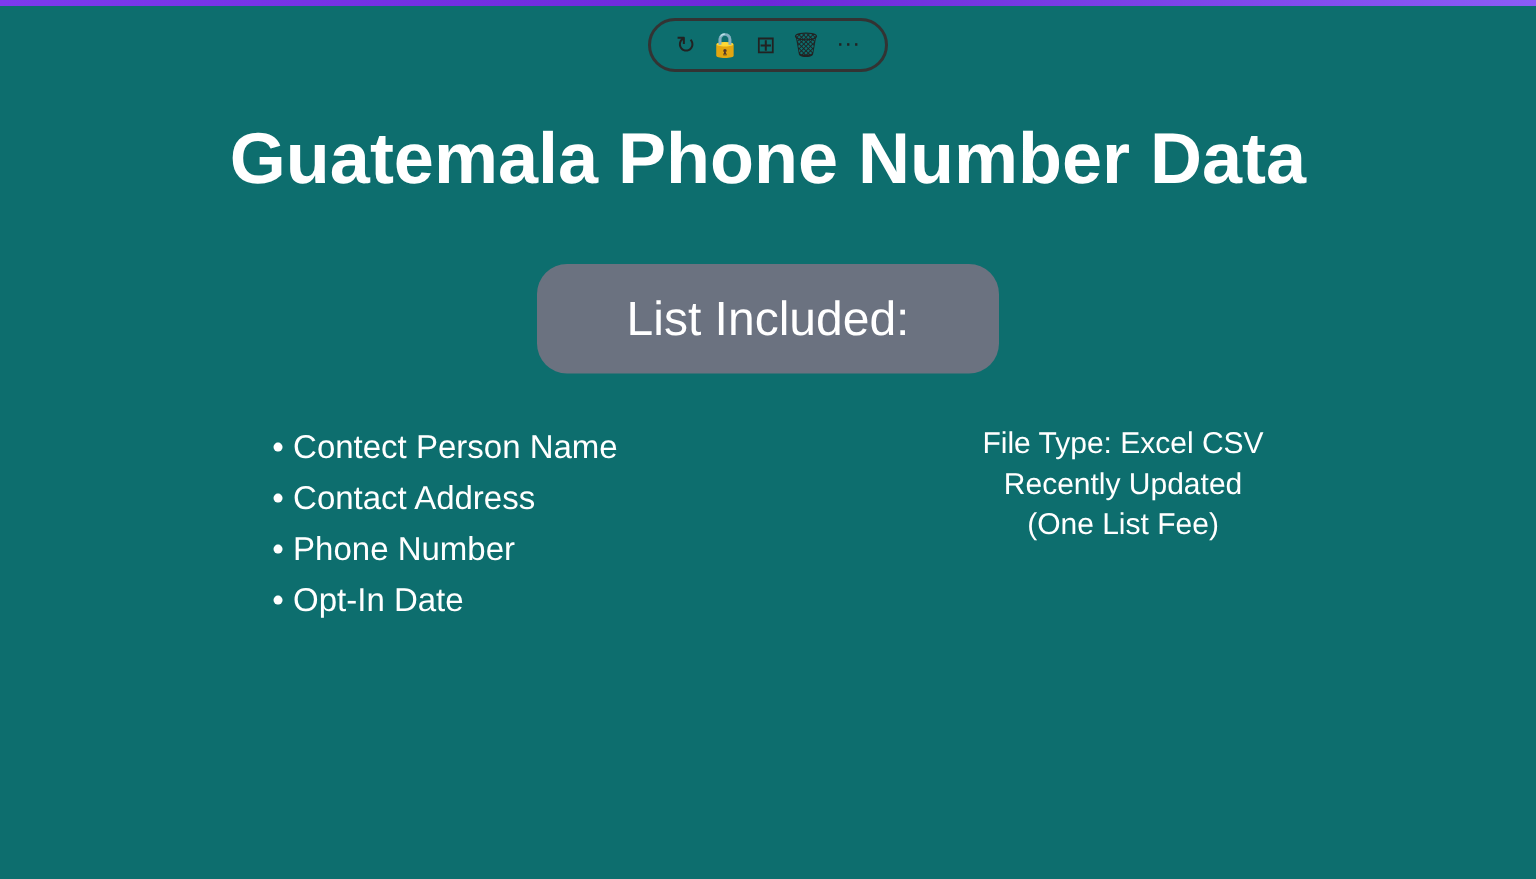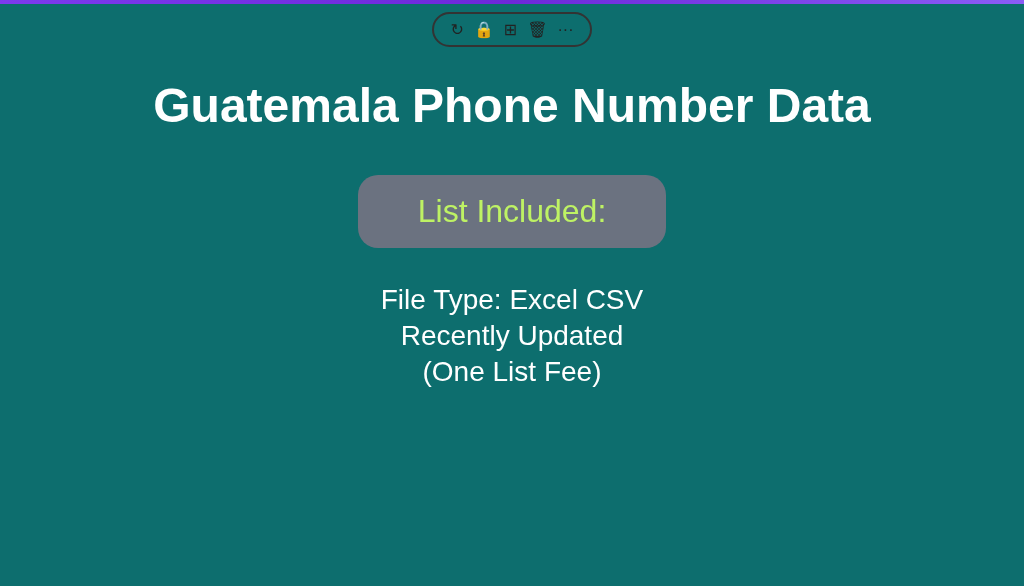--- a/index.html
+++ b/index.html
@@ -54,21 +54,21 @@
     }
 
     .list-included-box {
       display: flex;
       justify-content: center;
       margin-top: 40px;
     }
 
     .list-included-label {
       background-color: #6b7280;
-      color: #bef264;
+      color: #ffffff;
       font-size: 32px;
       font-weight: 400;
       padding: 18px 60px;
       border-radius: 20px;
     }
 
     .content-grid {
       display: flex;
       justify-content: space-around;
       align-items: flex-start;
@@ -83,21 +83,21 @@
       color: #ffffff;
       font-size: 22px;
       font-weight: 500;
     }
 
     .right-info {
       display: flex;
       flex-direction: column;
       gap: 4px;
       color: #ffffff;
-      font-size: 28px;
+      font-size: 20px;
       font-weight: 400;
       text-align: center;
     }
 
     .top-accent-bar {
       position: absolute;
       top: 0;
       left: 0;
       right: 0;
       height: 4px;
@@ -119,18 +119,24 @@
   </div>
 </div>
 
 <h1 class="page-title">Guatemala Phone Number Data</h1>
 
 <div class="list-included-box">
   <span class="list-included-label">List Included:</span>
 </div>
 
 <div class="content-grid">
+  <div class="left-list">
+    <span>• Contect Person Name</span>
+    <span>• Contact Address</span>
+    <span>• Phone Number</span>
+    <span>• Opt-In Date</span>
+  </div>
   <div class="right-info">
     <span>File Type: Excel CSV</span>
     <span>Recently Updated</span>
     <span>(One List Fee)</span>
   </div>
 </div>
 
 </body></html>

